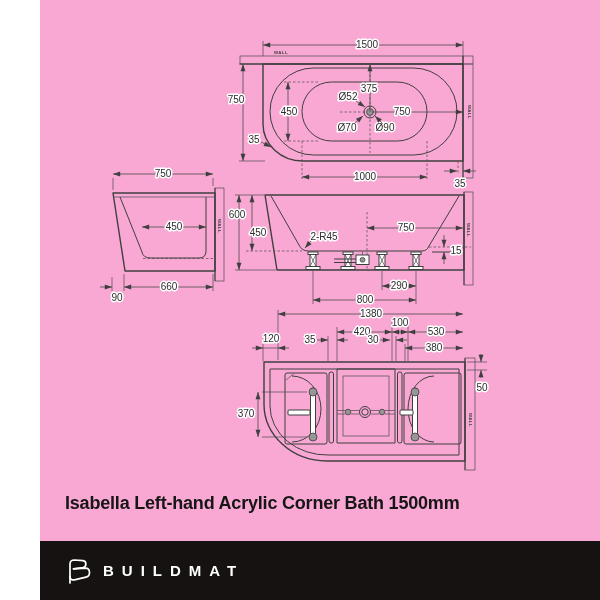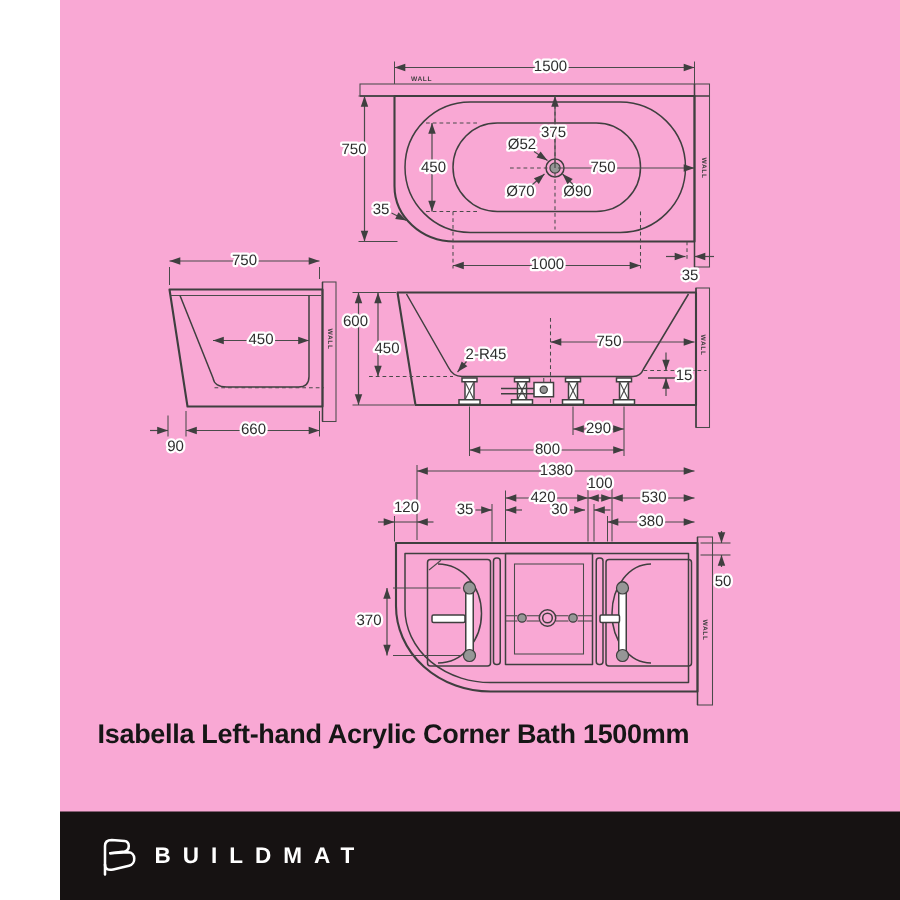--- a/index.html
+++ b/index.html
@@ -11,21 +11,21 @@
   .md{stroke:#3f3f3f;stroke-width:1;fill:none;stroke-linejoin:round;}
   .tn{stroke:#4a4a4a;stroke-width:.7;fill:none;}
   .dim{stroke:#4a4a4a;stroke-width:.8;fill:none;}
   .dsh{stroke:#4a4a4a;stroke-width:.7;fill:none;stroke-dasharray:2.5 2;}
   .lbl{font:10px "Liberation Sans",sans-serif;fill:#2d2d2d;paint-order:stroke;stroke:#fff;
        stroke-width:3px;stroke-linejoin:round;text-anchor:middle;dominant-baseline:middle;}
   .wlbl{font:700 4.4px "Liberation Sans",sans-serif;fill:#3f3f3f;letter-spacing:.4px;
         text-anchor:middle;dominant-baseline:middle;}
   .grayfill{fill:#969696;stroke:#3f3f3f;stroke-width:.8;}
   .whitefill{fill:#ffffff;stroke:#3f3f3f;stroke-width:1;}
-  #title{position:absolute;left:25px;top:479px;font-size:18px;font-weight:bold;
+  #title{position:absolute;left:25px;top:493px;font-size:18px;font-weight:bold;
          letter-spacing:-.2px;color:#161616;white-space:nowrap;}
   #footer{position:absolute;left:0;bottom:0;width:572px;height:59px;background:#161212;
           display:flex;justify-content:space-between;}
   #brand-left{display:flex;align-items:center;margin-left:27px;}
   #brand-left svg{display:block;}
   #buildmat-text{color:#fff;font-size:15px;font-weight:bold;letter-spacing:8px;margin-left:8px;}
   #brand-right{color:#fff;font-size:31px;margin-right:22px;position:relative;line-height:1;}
   #brand-right .reg{position:absolute;top:-1px;right:-8px;font-size:7px;}
 </style>
 </head>

